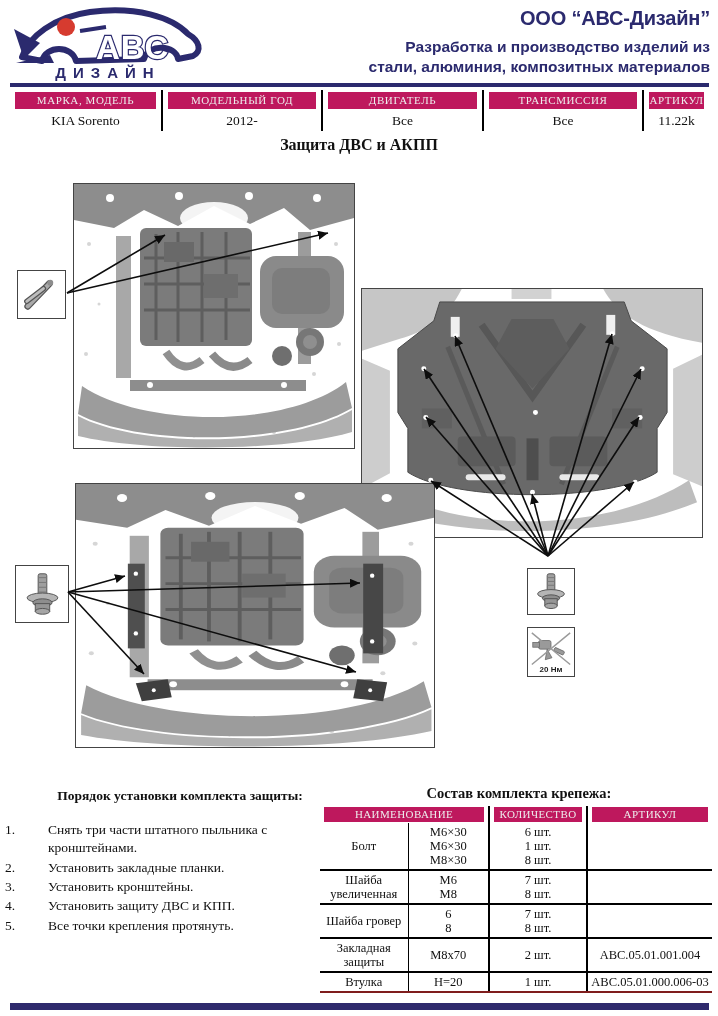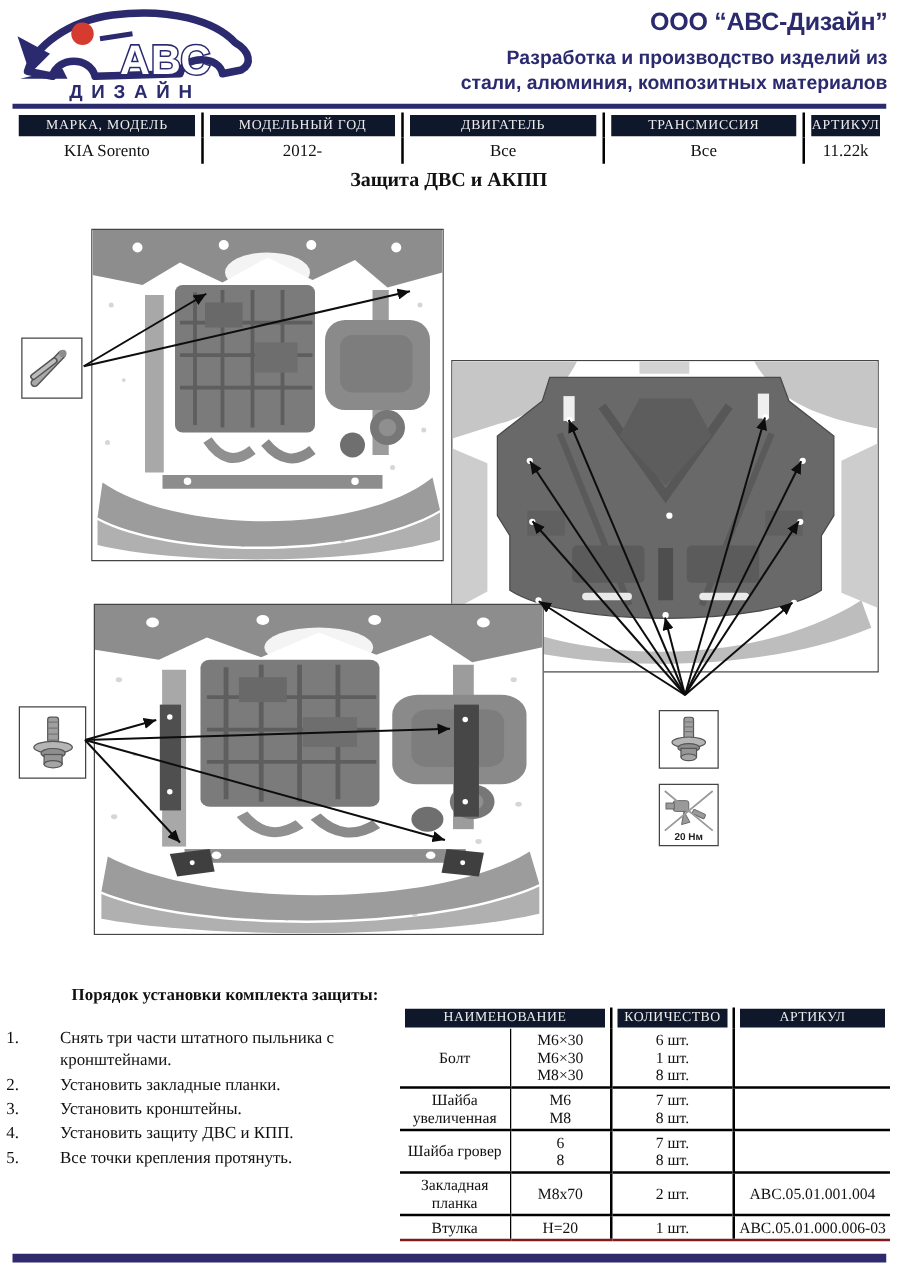--- a/index.html
+++ b/index.html
@@ -14,21 +14,21 @@
   .company .tag{font-size:15.5px;font-weight:bold;line-height:1.3;margin-top:7px;}
   .hline{position:absolute;left:10px;top:83px;width:699px;height:4px;background:#2b2a6e;}
 
   
   table{border-collapse:collapse;table-layout:fixed;}
   .vt{position:absolute;left:10px;top:90px;width:699px;}
   .vt td{padding:0;text-align:center;vertical-align:middle;}
   .vt .hrow td{height:20px;}
   .vt .vrow td{height:21px;font-size:13.5px;}
   .vt td.sep{border-left:2px solid #000;}
-  .gblock{margin:0 5px;background:#0f172a;color:#ededed;font-size:11px;
+  .gblock{margin:0 5px;background:#be185d;color:#ededed;font-size:11px;
           letter-spacing:0.6px;height:17px;line-height:17px;white-space:nowrap;overflow:hidden;}
 
   .doc-title{position:absolute;left:0;top:136px;width:718px;text-align:center;
              font-size:16px;font-weight:bold;}
 
   
   .fig{position:absolute;border:1px solid #444;background:#fff;box-sizing:border-box;}
   .fig svg{display:block;width:100%;height:100%;}
   #fig-engine-top{left:73px;top:183px;width:282px;height:266px;}
   #fig-clip{left:17px;top:270px;width:49px;height:49px;}
@@ -340,20 +340,21 @@
     <div class="step">
       <div class="num">4.</div>
       <div class="txt">Установить защиту ДВС и КПП.</div>
     </div>
     <div class="step">
       <div class="num">5.</div>
       <div class="txt">Все точки крепления протянуть.</div>
     </div>
   </div>
 
+  <div class="hw-title">Состав комплекта крепежа:</div>
   <table class="hw">
     <colgroup>
         <col style="width:88px">
         <col style="width:81px">
         <col style="width:98px">
         <col style="width:125px">
       </colgroup>
     <tbody>
         <tr class="hrow">
       <td colspan="2">
@@ -398,21 +399,21 @@
         <div>6</div>
         <div>8</div>
       </td>
       <td class="grp b2">
         <div>7 шт.</div>
         <div>8 шт.</div>
       </td>
       <td class="grp b2"></td>
     </tr>
     <tr class="sep">
-      <td class="grp">Закладная планка</td>
+      <td class="grp">Закладная защиты</td>
       <td class="grp b1">М8х70</td>
       <td class="grp b2">2 шт.</td>
       <td class="grp b2">АВС.05.01.001.004</td>
     </tr>
     <tr class="sep last">
       <td class="grp">Втулка</td>
       <td class="grp b1">Н=20</td>
       <td class="grp b2">1 шт.</td>
       <td class="grp b2">АВС.05.01.000.006-03</td>
     </tr>

